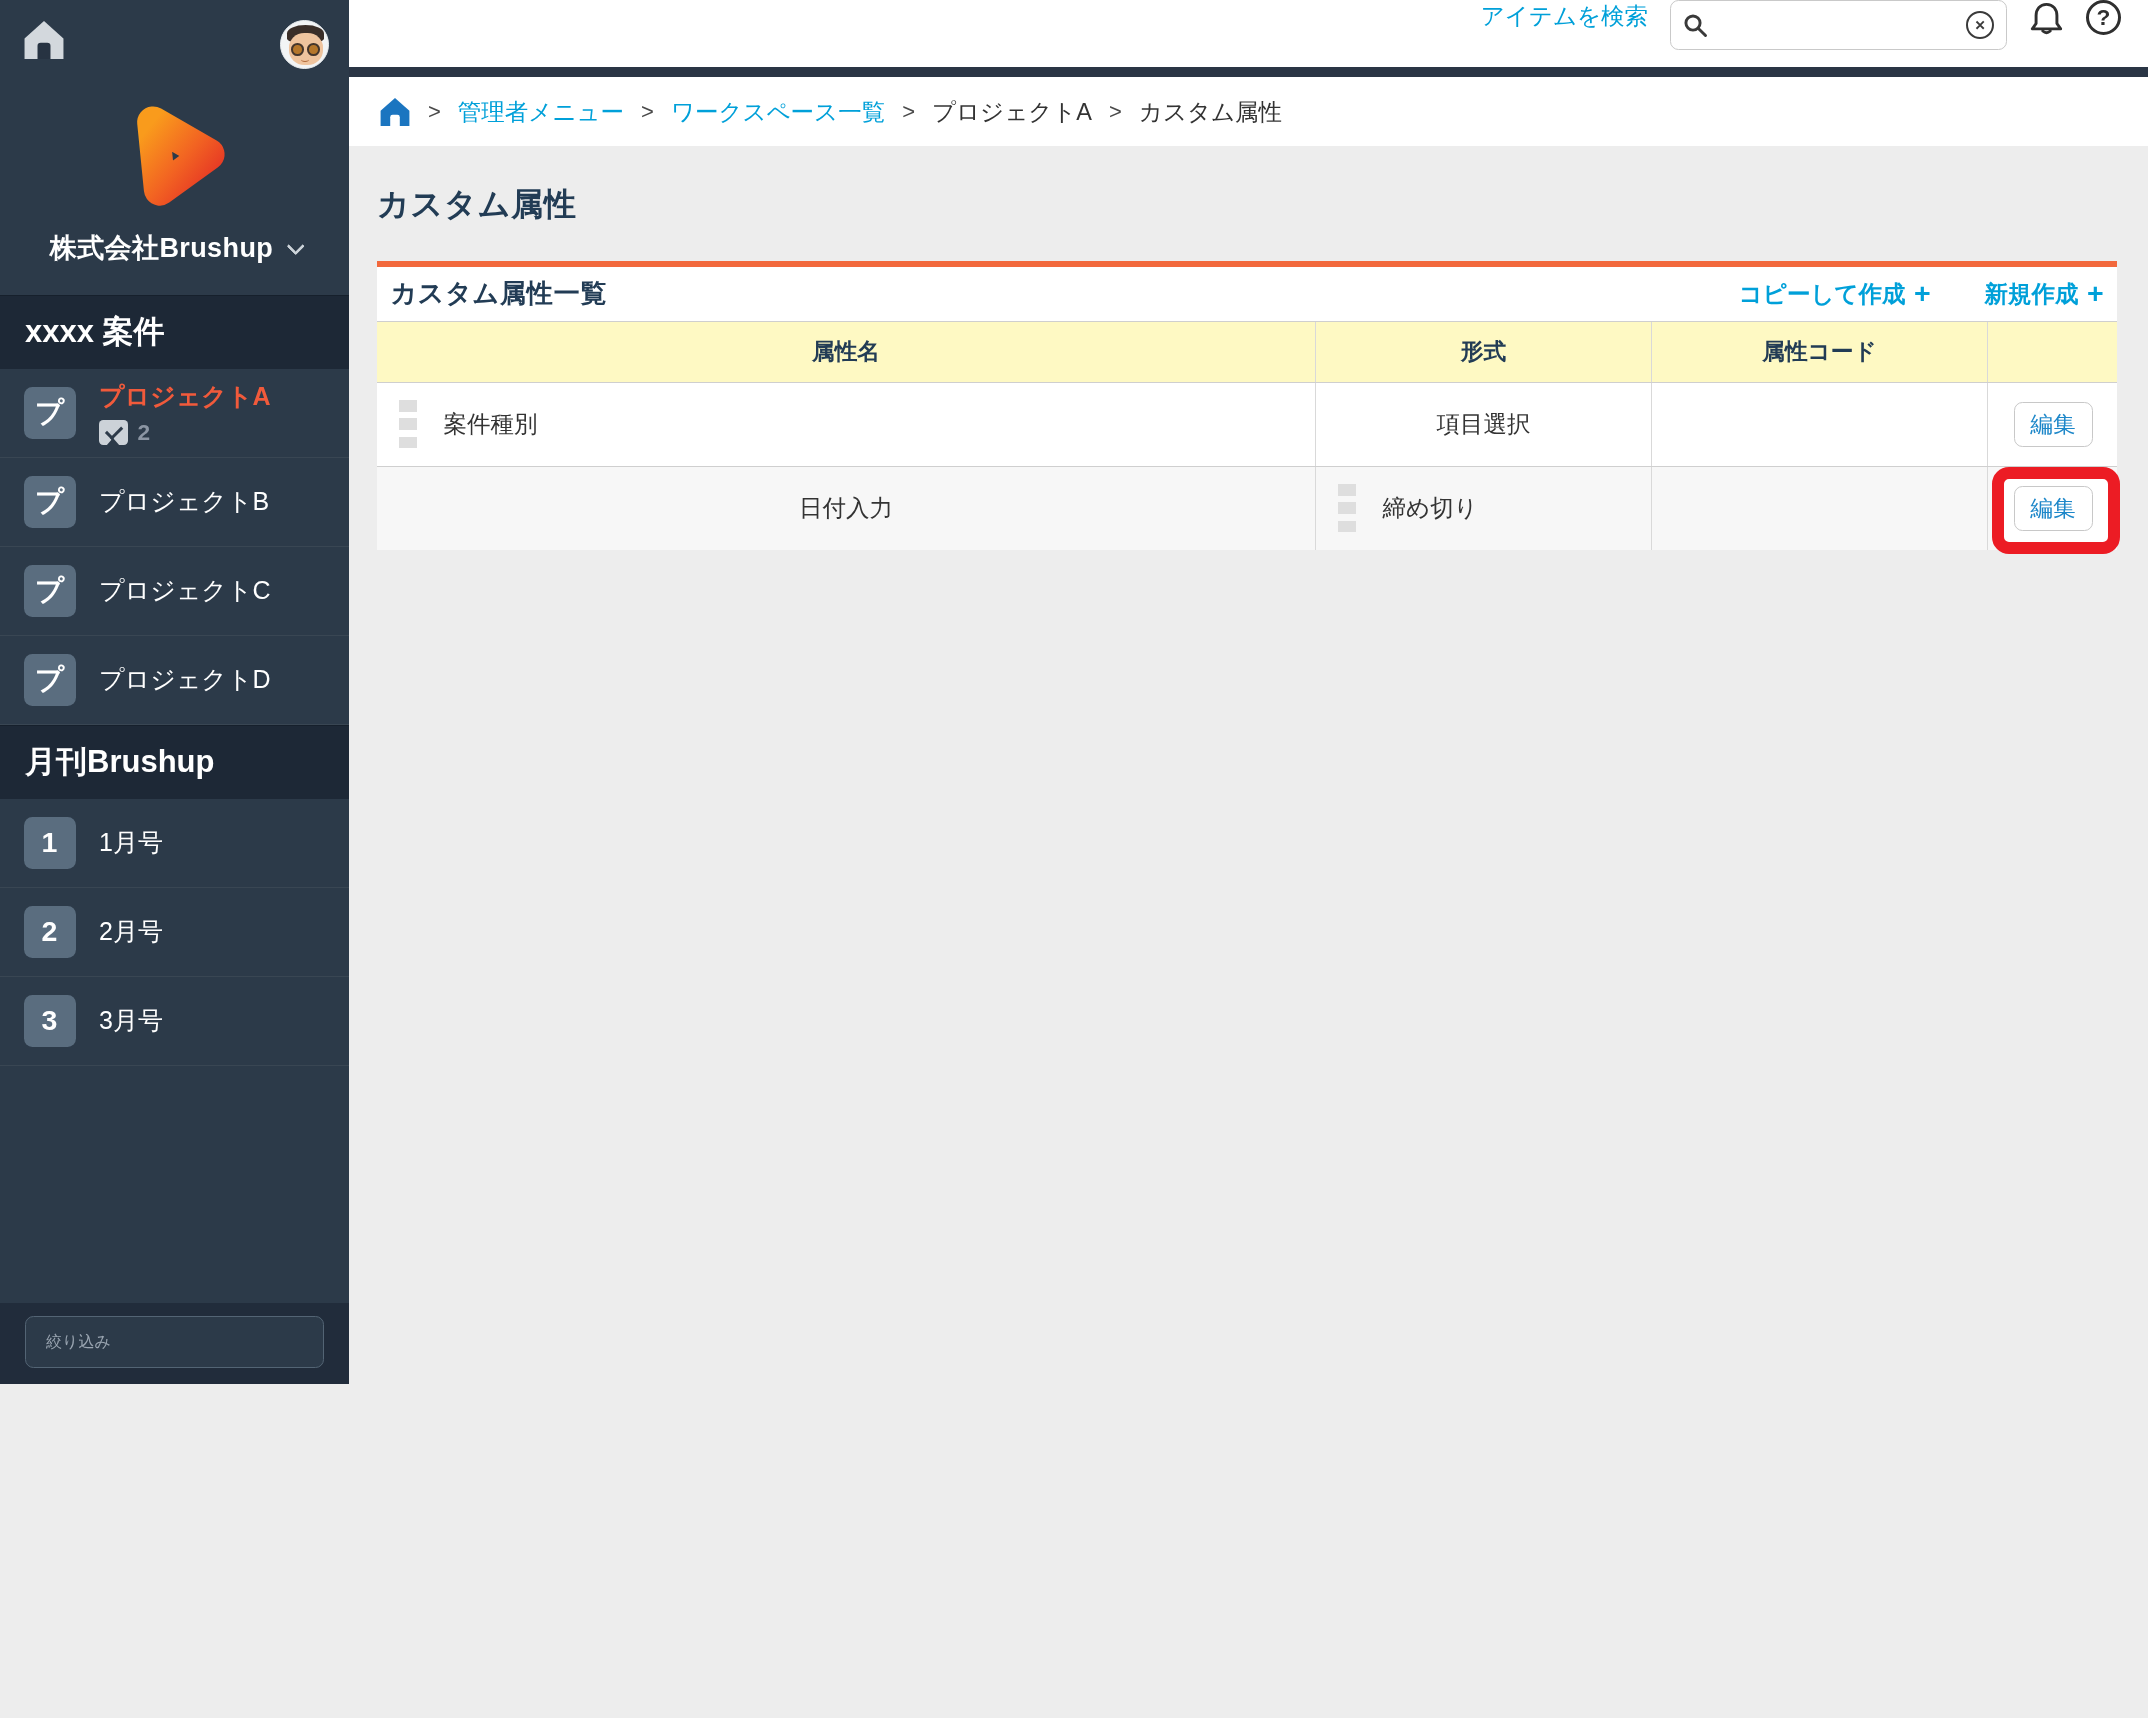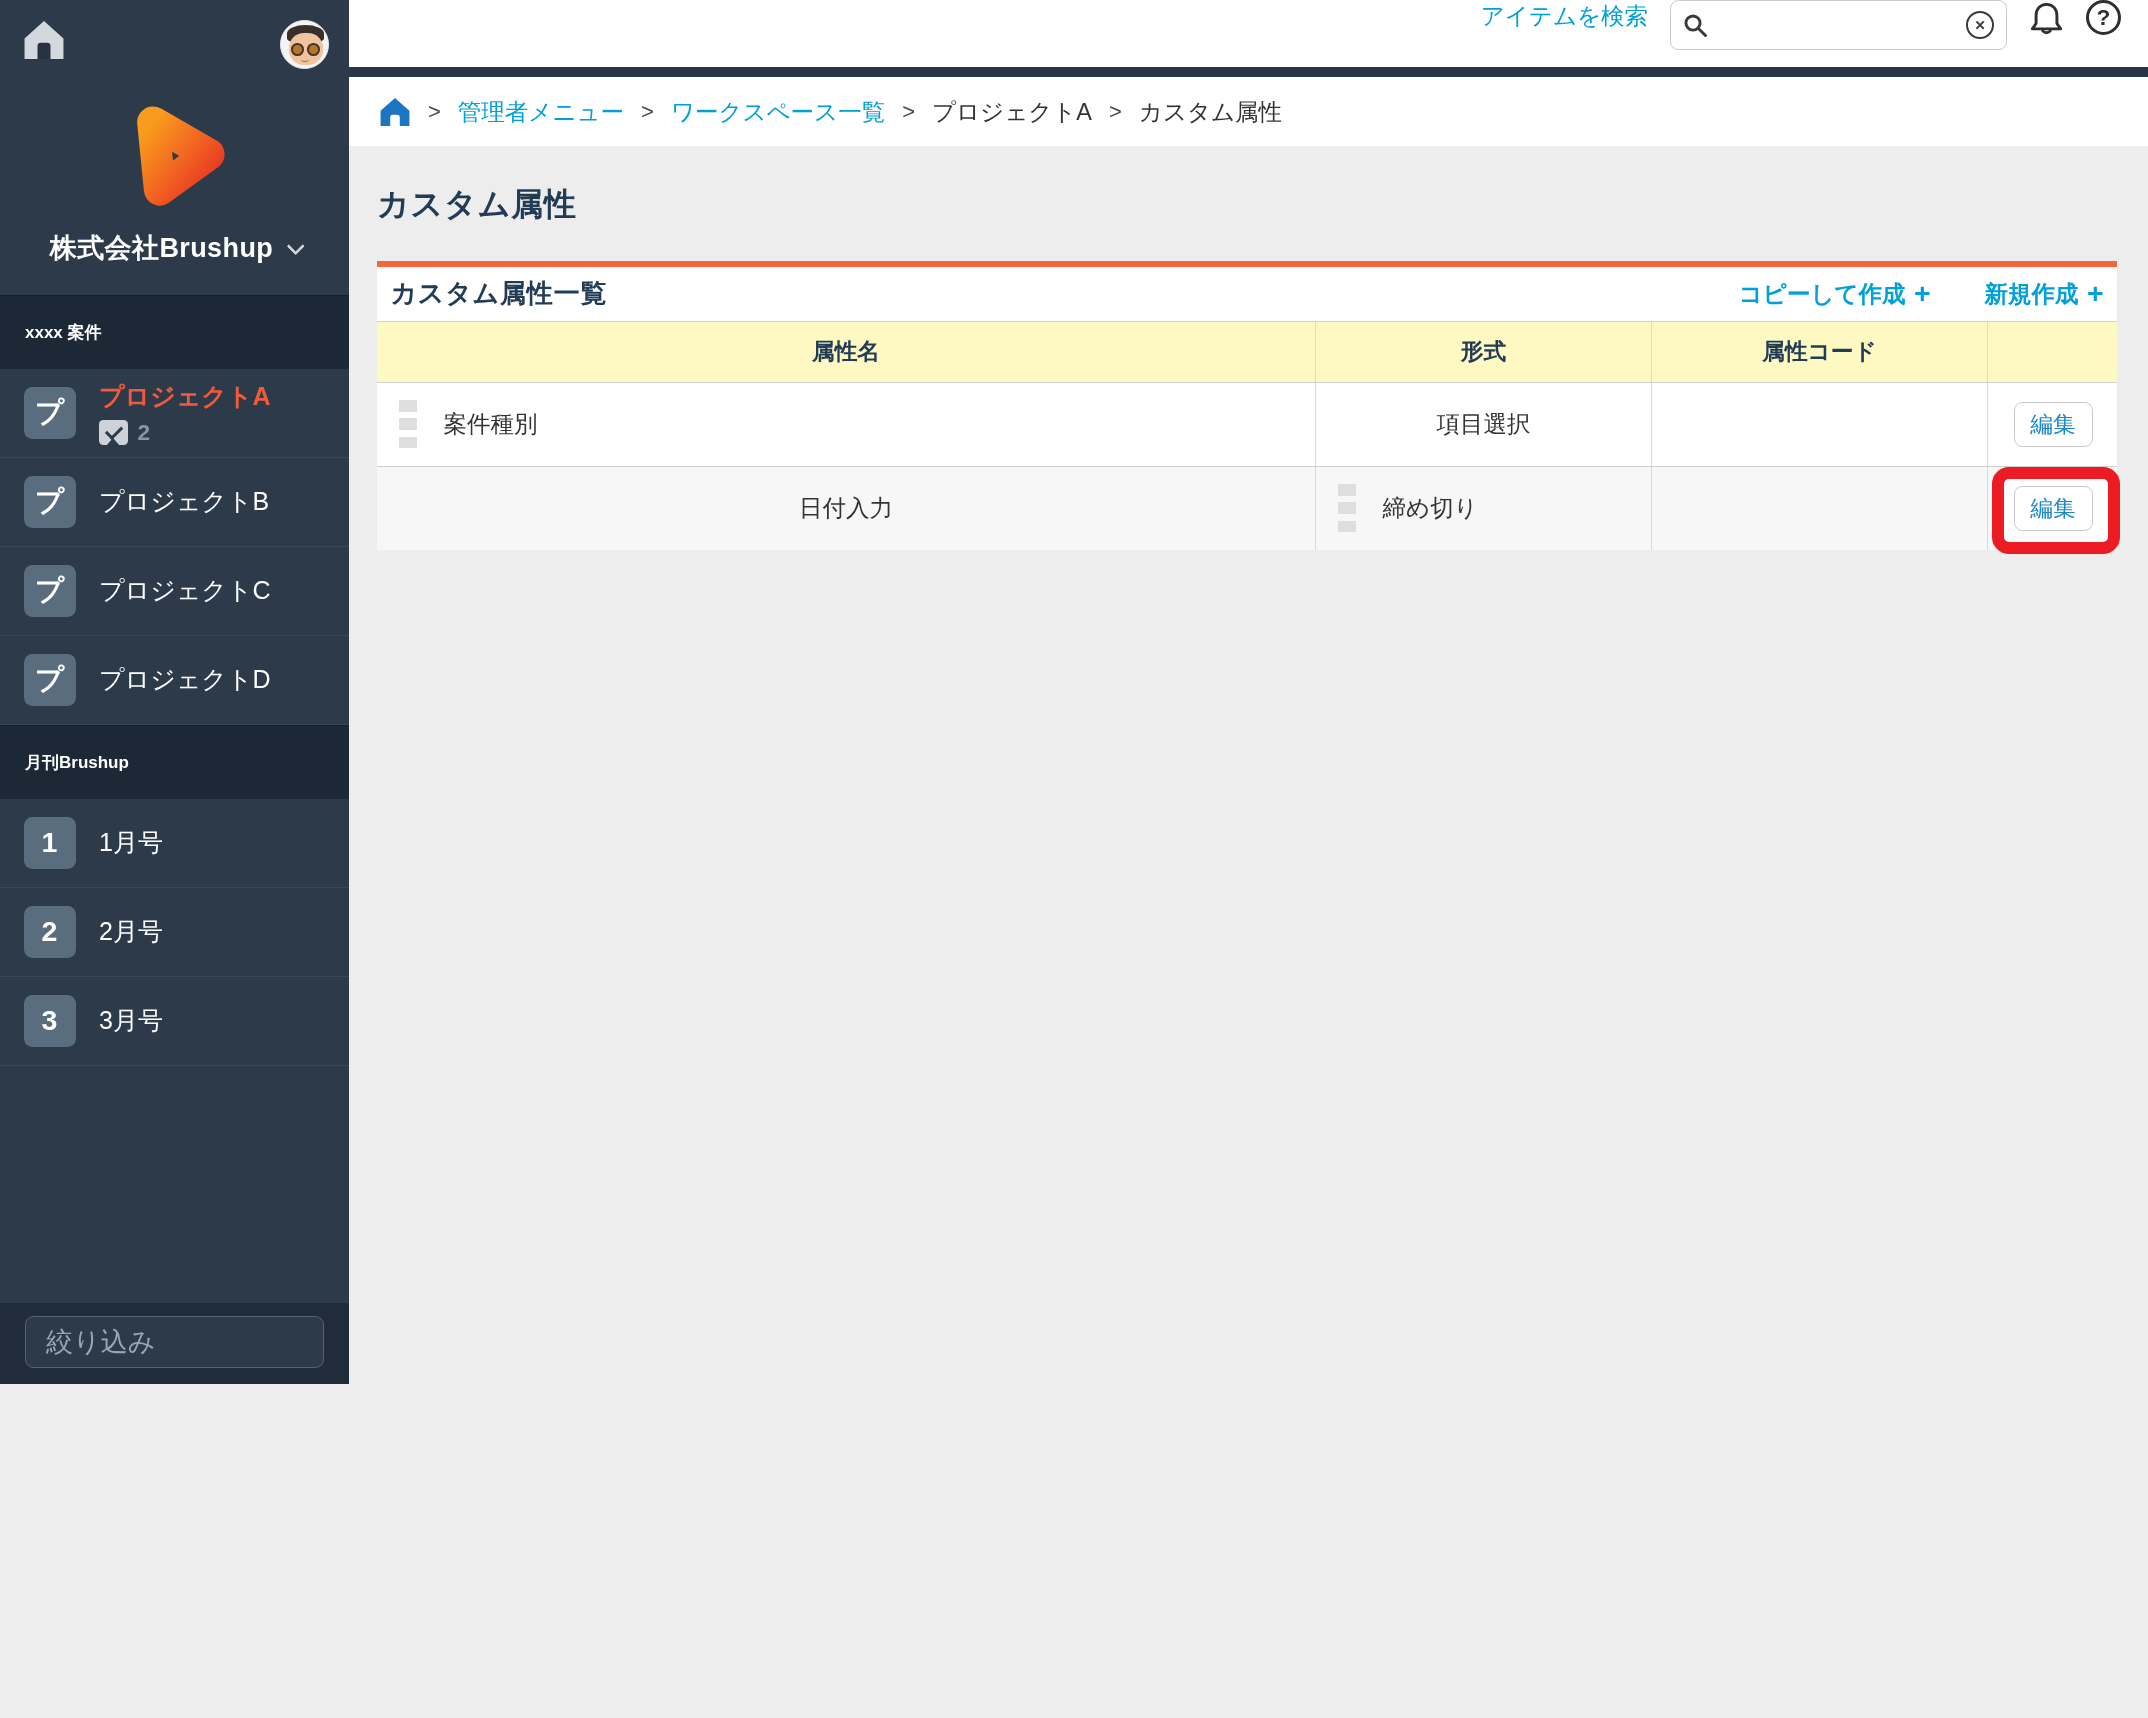--- a/index.html
+++ b/index.html
@@ -23,21 +23,21 @@
   .avatar .glass.l { left:10px; } .avatar .glass.r { left:26px; }
   .avatar .smile { position:absolute; left:20px; top:36px; width:8.4px; height:5px;
                    border-bottom:1.7px solid #b06a3c; border-radius:50%; }
   .logo-wrap { display:flex; justify-content:center; margin-top:3.4px; }
   .company-row { display:flex; justify-content:center; align-items:center; gap:13.4px; margin-top:10px; }
   .company-name { font-size:27px; font-weight:bold; color:#fff; letter-spacing:0.4px; }
   .chevron-down { width:12.6px; height:12.6px; border-right:3.4px solid #ccd3d9; border-bottom:3.4px solid #ccd3d9;
                   transform:rotate(45deg) translateY(-3.4px); border-radius:1.7px; }
 
   .sec-header { background:#1d2836; height:74px; display:flex; align-items:center;
-                padding-left:25px; font-size:17px; font-weight:bold; color:#fff;
+                padding-left:25px; font-size:31px; font-weight:bold; color:#fff;
                 border-top:1.7px solid #16202c; }
   .nav-item { height:89px; display:flex; align-items:center; padding-left:23.5px; gap:23.5px;
               border-bottom:1.7px solid #394653; cursor:pointer; }
   .nav-icon { width:52px; height:52px; min-width:52px; background:#5a6d7f; border-radius:8.4px;
               display:flex; align-items:center; justify-content:center;
               font-size:28.5px; color:#fff; font-weight:bold; }
   .nav-label { font-size:25px; color:#fff; }
   .nav-item.active .nav-label { color:#f15a3b; font-weight:bold; }
   .count-row { display:flex; align-items:center; gap:10px; margin-top:6.7px; }
   .task-badge { width:28.5px; height:25px; background:#ccd2d8; border-radius:4.2px; position:relative; }
@@ -46,21 +46,21 @@
                         transform:rotate(-45deg); }
   .task-badge::after { content:""; position:absolute; left:6.7px; bottom:-0.8px; width:0; height:0;
                        border-left:7.6px solid transparent; border-right:7.6px solid transparent;
                        border-bottom:8.4px solid #2c3a49; }
   .count-num { font-size:22.7px; font-weight:bold; color:#8b95a3; }
 
   .filter-strip { position:absolute; bottom:0; left:0; width:349px; height:81px;
                   background:#212c3b; }
   .filter-input { position:absolute; left:25px; top:13.4px; width:299px; height:52px;
                   background:#2c3a49; border:1.7px solid #53647465; border-color:#536474;
-                  border-radius:8.4px; color:#cfd6dd; font-size:27px; padding:0 20px;
+                  border-radius:8.4px; color:#cfd6dd; font-size:16px; padding:0 20px;
                   font-family:"Liberation Sans", sans-serif; }
   .filter-input::placeholder { color:#9aa5b1; }
 
   
   .main { position:absolute; left:349px; top:0; width:1799px; height:1718px; }
   .topbar { height:77px; background:#fff; border-bottom:10px solid #2a3545;
             display:flex; align-items:flex-start; justify-content:flex-end; gap:22px;
             padding-right:27px; }
   .search-label { color:#00a0d9; font-size:23.5px; cursor:pointer; }
   .searchbox { width:337px; height:50px; border:1.7px solid #c9c9c9; border-radius:8.4px;

